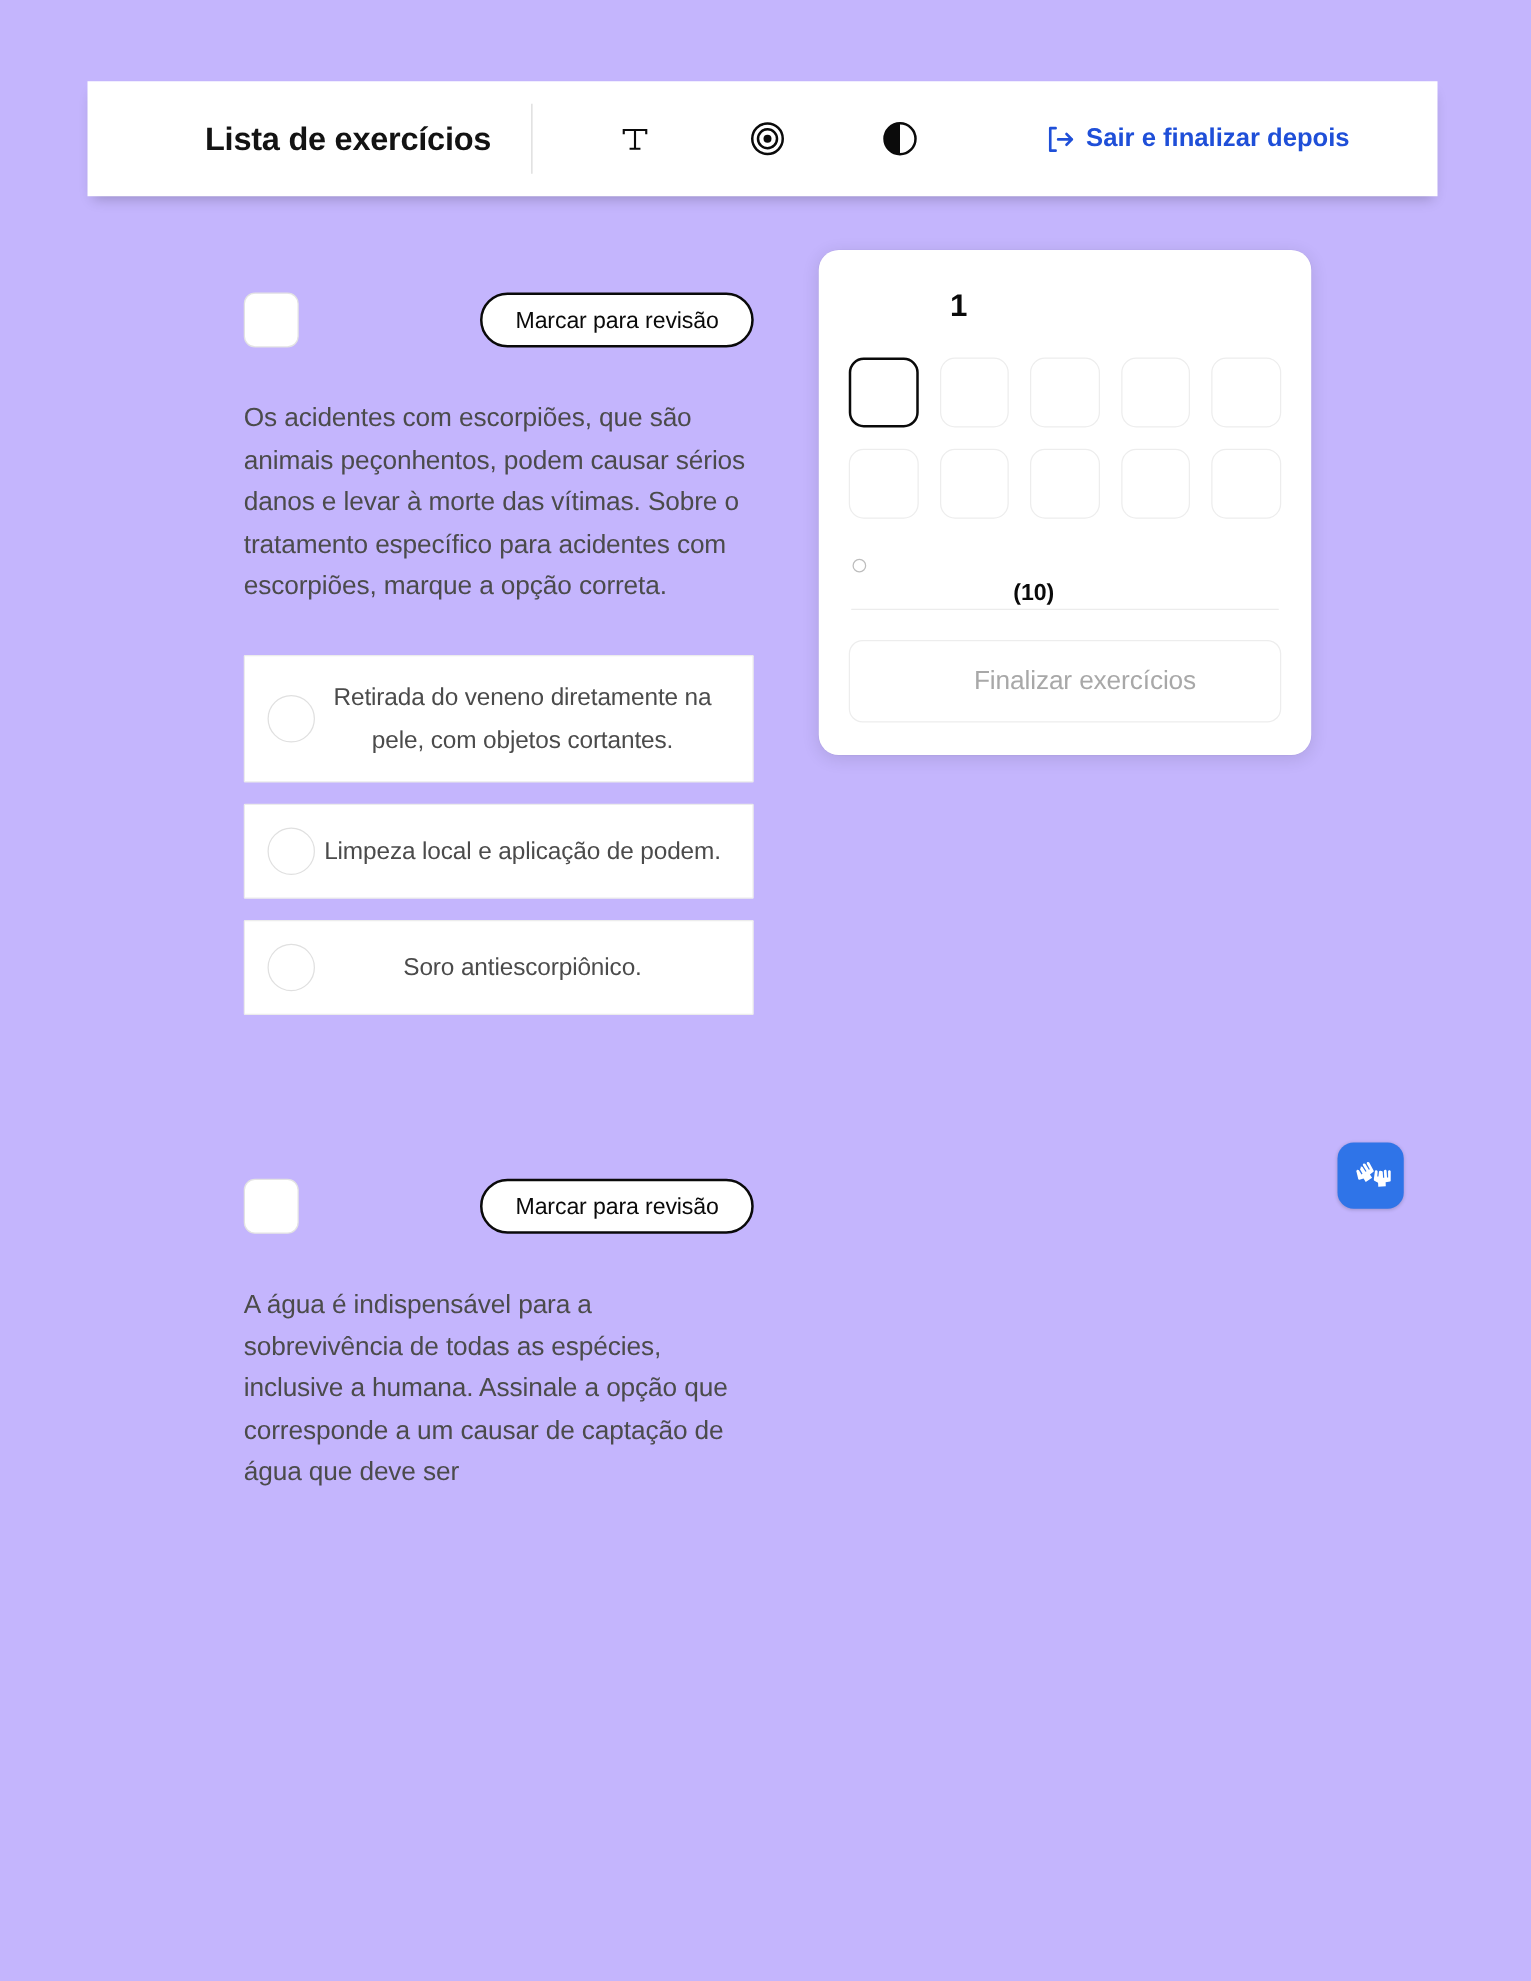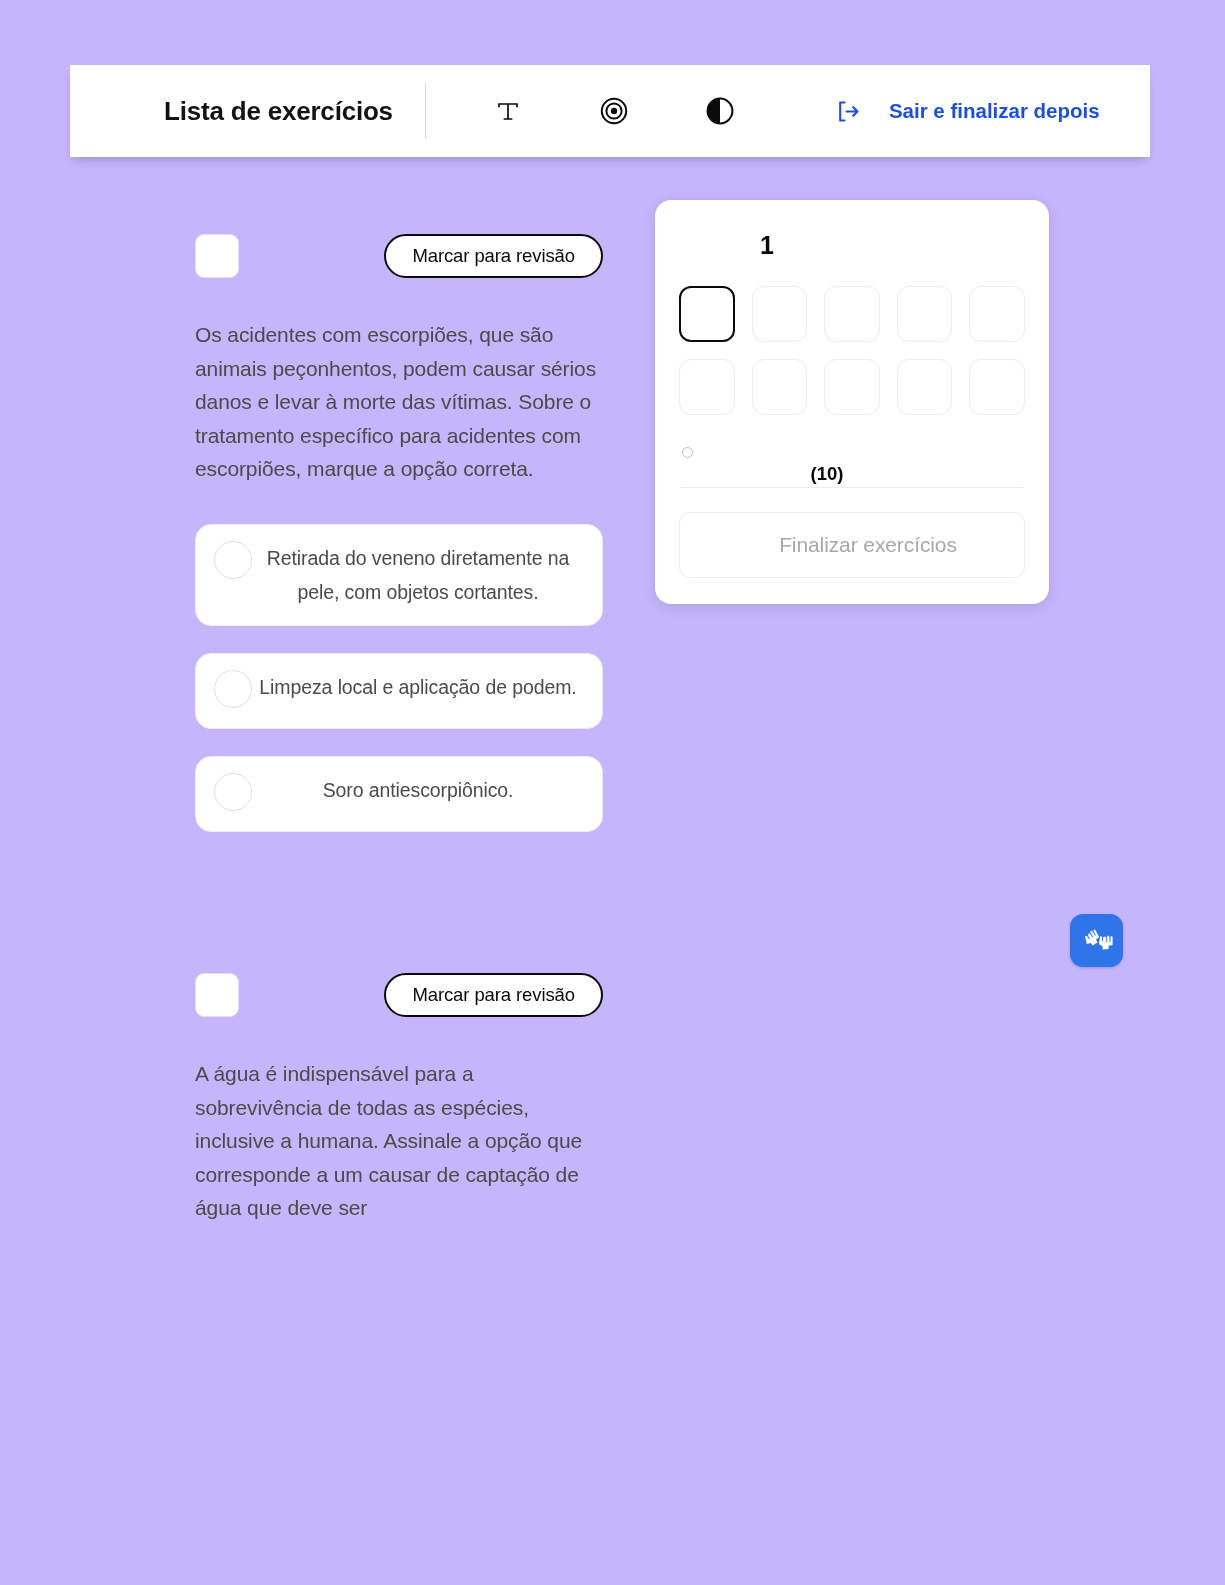--- a/index.html
+++ b/index.html
@@ -63,21 +63,21 @@
     justify-content: center;
     background: none;
     border: none;
     cursor: pointer;
     color: #0b0b0b;
   }
 
   .exit-link {
     display: flex;
     align-items: center;
-    gap: 28px;
+    gap: 8px;
     margin-left: 96px;
     color: #1f4fd8;
     font-size: 20.5px;
     font-weight: 600;
     text-decoration: none;
     white-space: nowrap;
     cursor: pointer;
   }
 
   
@@ -136,26 +136,26 @@
     font-size: 21px;
     line-height: 33.6px;
     color: #4b4b4b;
     letter-spacing: -0.1px;
   }
 
   .options { margin-top: 38px; }
 
   .option {
     display: flex;
-    align-items: flex-start;
+    align-items: center;
     border: 1.4px solid #ececec;
-    border-radius: 16px;
+    border-radius: 1px;
     background: #ffffff;
     padding: 16px 18px;
-    margin-bottom: 27px;
+    margin-bottom: 17px;
     min-height: 76px;
     cursor: pointer;
   }
 
   .option .radio {
     width: 38px;
     height: 38px;
     border: 1.5px solid #e0e0e0;
     border-radius: 50%;
     background: #fff;

